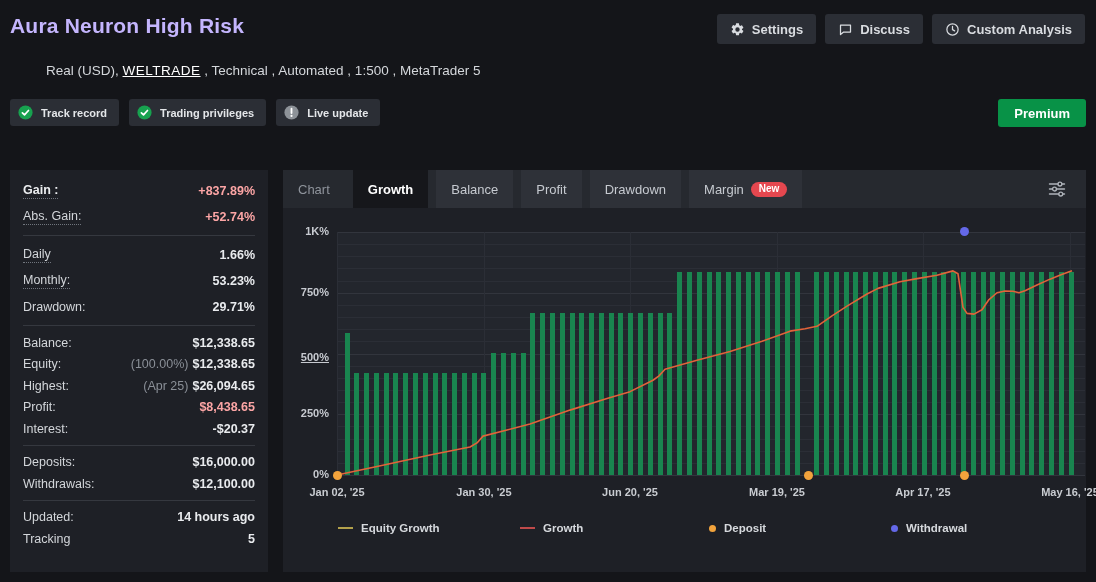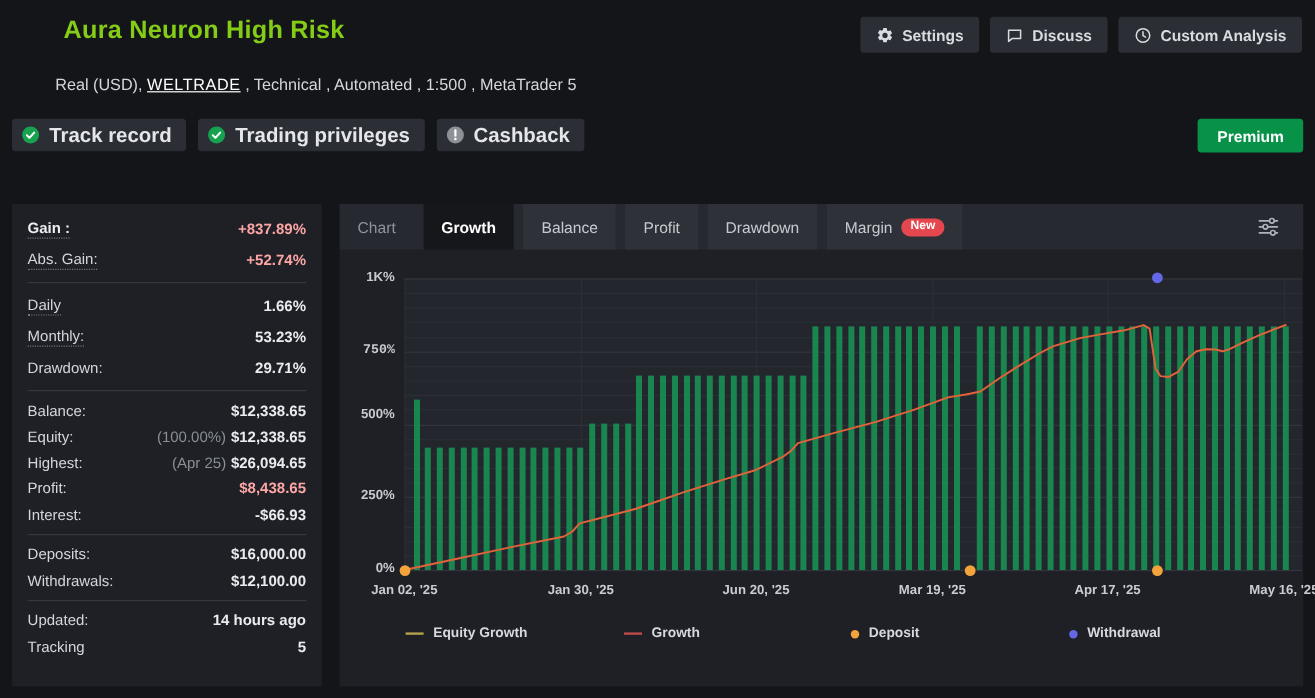--- a/index.html
+++ b/index.html
@@ -7,36 +7,36 @@
   body {
     background:#141519;
     font-family:"Liberation Sans", sans-serif;
     color:#e8eaed;
     position:relative;
     overflow:hidden;
   }
   .abs { position:absolute; }
 
   
-  .page-title { left:10px; top:14px; font-size:21px; font-weight:700; color:#84cc16; letter-spacing:.2px;margin-left:43px; }
+  .page-title { left:10px; top:14px; font-size:21px; font-weight:700; color:#c4b5fd; letter-spacing:.2px; }
   .top-buttons { right:11px; top:14px; display:flex; gap:9px; }
   .btn {
     display:flex; align-items:center; gap:7px;
     background:#2b2e35; color:#d9dce0;
     font-size:13px; font-weight:700;
     padding:0 13px; height:30px; border-radius:3px; cursor:pointer;
   }
   .btn svg { width:15px; height:15px; display:block; }
   .subtitle { left:10px; top:63px; font-size:13.5px; color:#d4d7db;margin-left:36px; }
   .subtitle .broker { color:#ffffff; text-decoration:underline; letter-spacing:.5px; }
   .badges { left:10px; top:99px; display:flex; gap:10px; }
   .badge {
     display:flex; align-items:center; gap:7px;
     background:#2b2e35; color:#e4e6e9;
-    font-size:17px; font-weight:700;
+    font-size:11px; font-weight:700;
     padding:0 12px 0 7px; height:27px; border-radius:3px; cursor:pointer;
   }
   .badge svg { width:17px; height:17px; display:block; }
   .premium-btn {
     right:10px; top:99px; height:28px;
     background:#089247; color:#fff;
     font-size:13px; font-weight:700;
     display:flex; align-items:center; padding:0 16px;
     border-radius:3px; cursor:pointer;
   }
@@ -130,21 +130,21 @@
         <path fill="none" stroke="#fff" stroke-width="2.4" stroke-linecap="round" stroke-linejoin="round" d="M7.6 12.4l3 3 5.6-6.2"></path>
       </svg>
       <span>Trading privileges</span>
     </div>
     <div class="badge">
       <svg viewBox="0 0 24 24" xmlns="http://www.w3.org/2000/svg">
         <circle cx="12" cy="12" r="10" fill="#8d9298"></circle>
         <path stroke="#fff" stroke-width="2.6" stroke-linecap="round" d="M12 6.6v6.2"></path>
         <circle cx="12" cy="16.8" r="1.5" fill="#fff"></circle>
       </svg>
-      <span>Cashback</span>
+      <span>Live update</span>
     </div>
   </div>
 
 <div class="abs premium-btn">Premium</div>
 
 <div class="panel stats-panel">
   <div class="stats-body">
       <div class="stat-row tall">
         <span class="stat-label bold dotted">Gain :</span>
         <span class="stat-value green">+837.89%</span>
@@ -178,21 +178,21 @@
       <div class="stat-row norm">
         <span class="stat-label">Highest:</span>
         <span class="stat-value"><span class="pre">(Apr 25)</span>$26,094.65</span>
       </div>
       <div class="stat-row norm">
         <span class="stat-label">Profit:</span>
         <span class="stat-value green">$8,438.65</span>
       </div>
       <div class="stat-row norm">
         <span class="stat-label">Interest:</span>
-        <span class="stat-value">-$66.93</span>
+        <span class="stat-value">-$20.37</span>
       </div>
       <div class="stat-divider"></div>
       <div class="stat-row norm">
         <span class="stat-label">Deposits:</span>
         <span class="stat-value">$16,000.00</span>
       </div>
       <div class="stat-row norm">
         <span class="stat-label">Withdrawals:</span>
         <span class="stat-value">$12,100.00</span>
       </div>
@@ -235,22 +235,22 @@
         <g stroke="currentColor" stroke-width="1.7" fill="#1e2026" stroke-linecap="round">
           <path d="M3 6h18M3 12h18M3 18h18" fill="none"></path>
           <circle cx="15.5" cy="6" r="2.3"></circle>
           <circle cx="9" cy="12" r="2.3"></circle>
           <circle cx="16.5" cy="18" r="2.3"></circle>
         </g>
       </svg>
     </div>
   <div id="yaxis">
       <div class="ylabel" style="left: 0px; top: 55px;">1K%</div>
-      <div class="ylabel" style="left: 0px; top: 115.75px; font-family: Liberation Mono, monospace;">750%</div>
-      <div class="ylabel" style="left: 0px; top: 169px;">500%</div>
+      <div class="ylabel" style="left: 0px; top: 115.75px;">750%</div>
+      <div class="ylabel" style="left: 0px; top: 181px; text-decoration: underline;">500%</div>
       <div class="ylabel" style="left: 0px; top: 237.25px;">250%</div>
       <div class="ylabel" style="left: 0px; top: 298px;">0%</div>
     </div>
   <div class="abs plot" id="plot">
       <div class="hgrid major" style="top: 243px;"></div>
       <div class="hgrid" style="top: 230.85px;"></div>
       <div class="hgrid" style="top: 218.7px;"></div>
       <div class="hgrid" style="top: 206.55px;"></div>
       <div class="hgrid" style="top: 194.4px;"></div>
       <div class="hgrid major" style="top: 182.25px;"></div>

